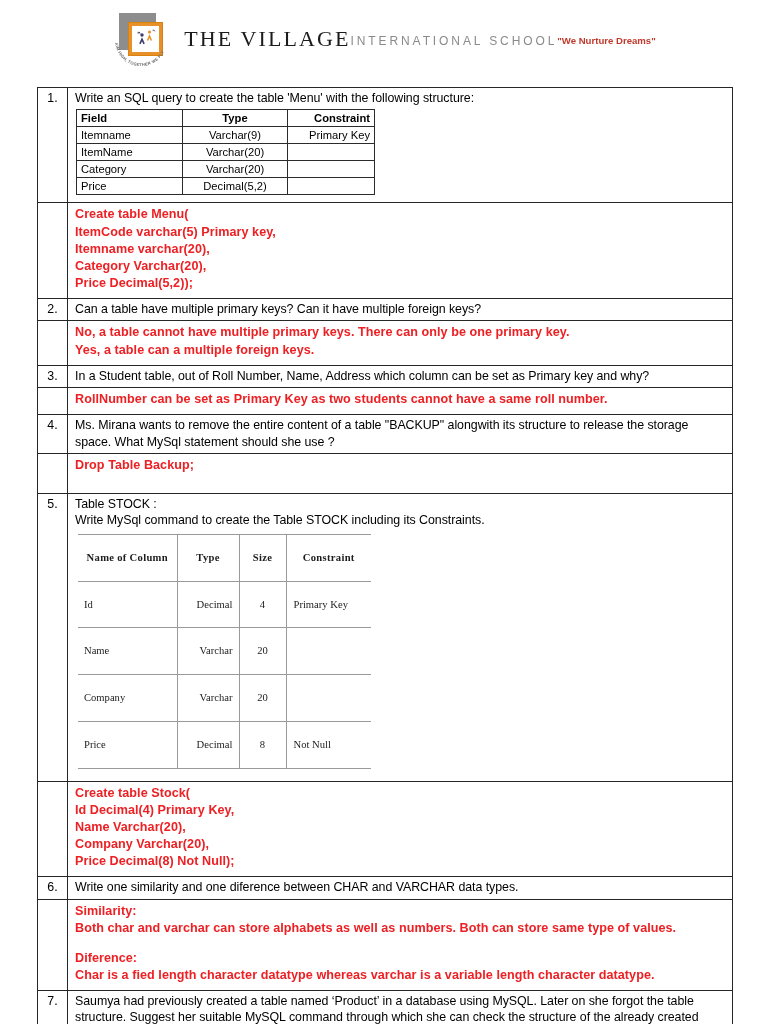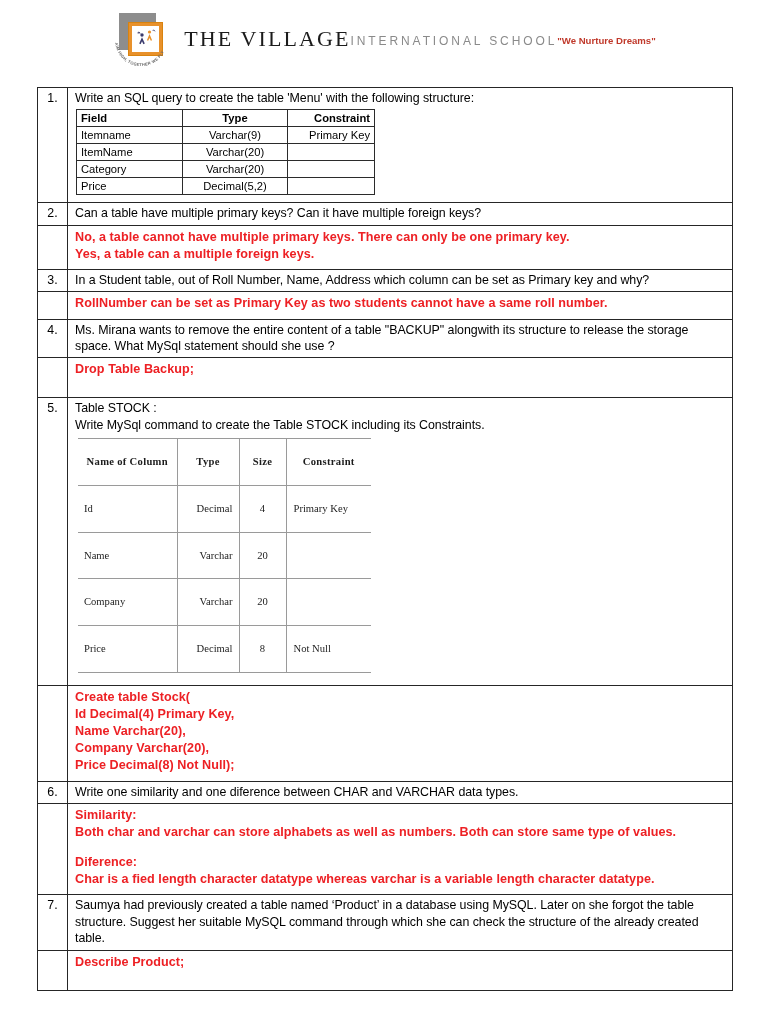--- a/index.html
+++ b/index.html
@@ -292,20 +292,30 @@
             <td class="mt-c1">Price</td>
             <td class="mt-c2">Decimal(5,2)</td>
             <td class="mt-c3"></td>
           </tr>
         </tbody>
       </table>
       <div class="spacer-xs"></div>
     </div>
   </div>
 
+  <div class="row">
+    <div class="cell-num"></div>
+    <div class="cell-body ans ans-pad">
+      <span class="ans-line">Create table Menu(</span>
+      <span class="ans-line">ItemCode varchar(5) Primary key,</span>
+      <span class="ans-line">Itemname varchar(20),</span>
+      <span class="ans-line">Category Varchar(20),</span>
+      <span class="ans-line">Price Decimal(5,2));</span>
+    </div>
+  </div>
 
   <div class="row">
     <div class="cell-num">2.</div>
     <div class="cell-body">
       <div class="q-text">Can a table have multiple primary keys? Can it have multiple foreign keys?</div>
     </div>
   </div>
 
   <div class="row">
     <div class="cell-num"></div>

